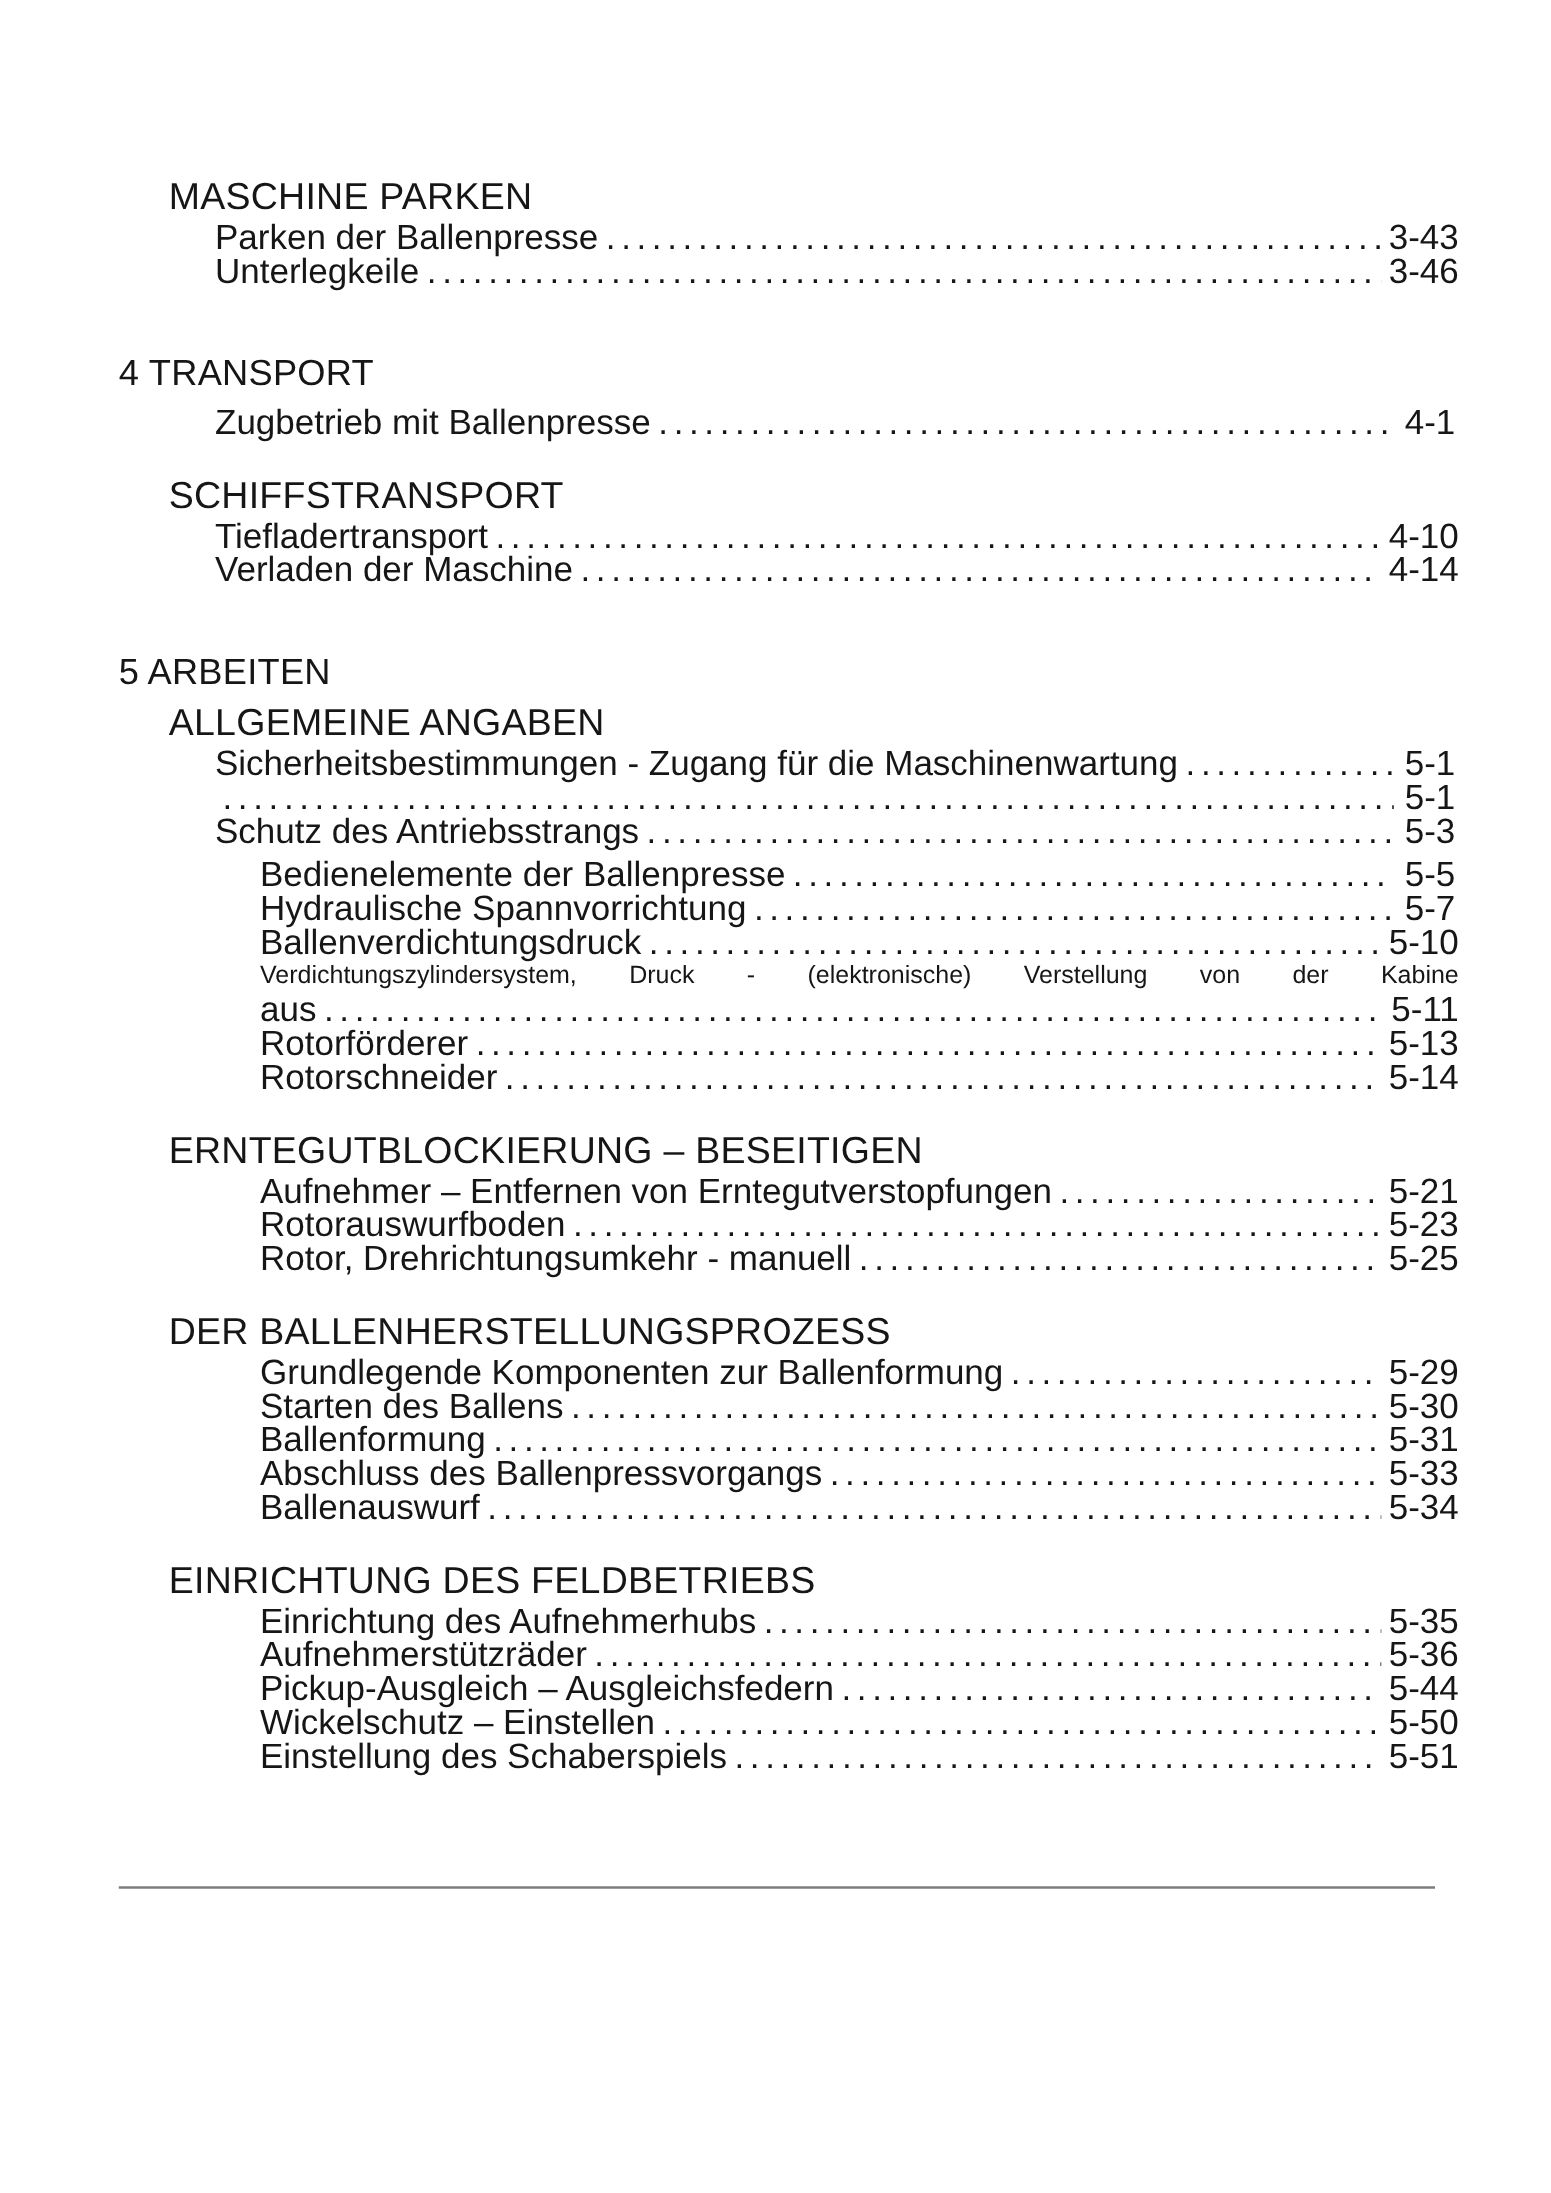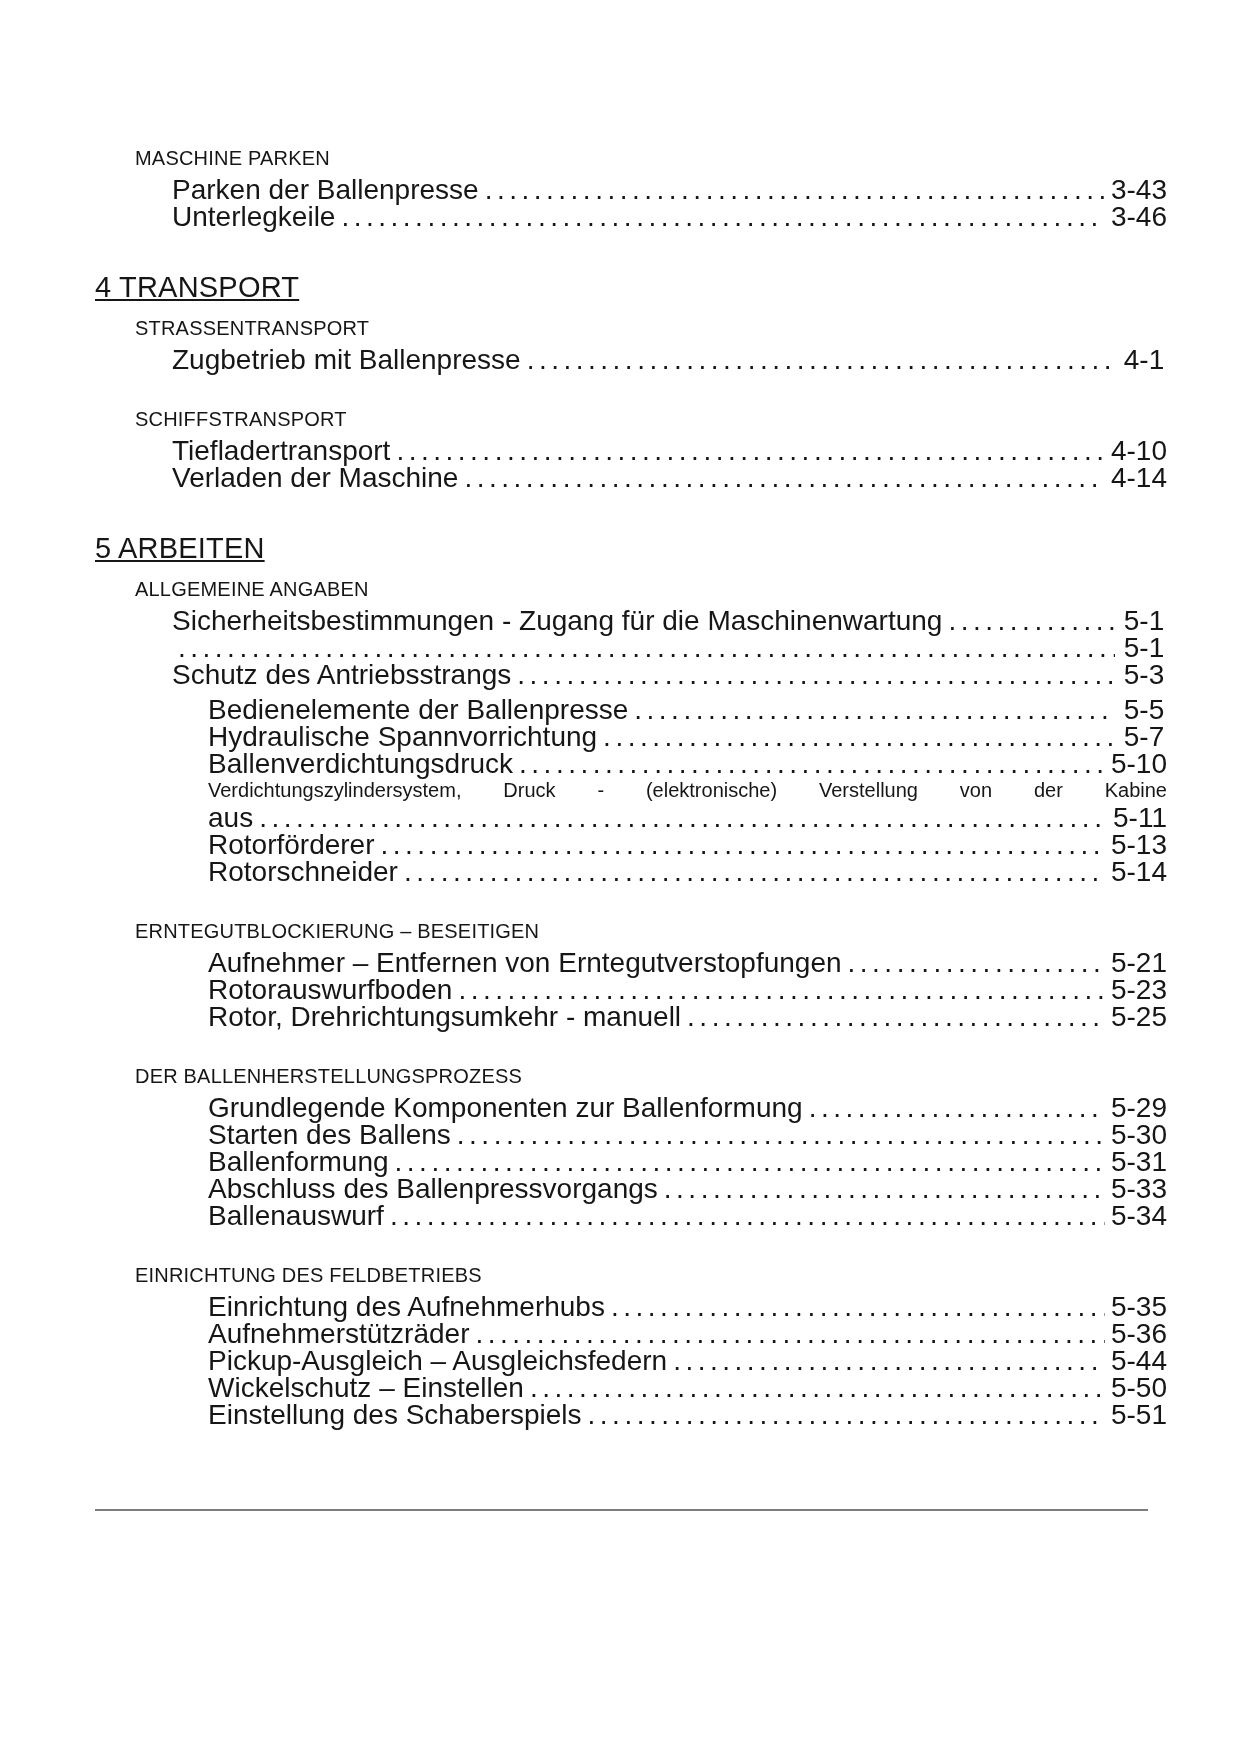--- a/index.html
+++ b/index.html
@@ -13,27 +13,27 @@
   }
   .page { position: relative; width: 1241px; height: 1754px; padding-top: 142px; }
 
   .chapter-title {
     font-size: 29px; line-height: 34px;
     margin-left: 95px;
     letter-spacing: 0.2px;
     white-space: nowrap;
   }
   .section-title {
-    font-size: 20px; line-height: 32px;
+    font-size: 30px; line-height: 32px;
     margin-left: 135px;
     margin-bottom: 2px;
     letter-spacing: 0.2px;
     white-space: nowrap;
   }
-  .gap-chapter { margin-top: 40px; text-decoration: underline; }
+  .gap-chapter { margin-top: 52px; }
   .gap-section { margin-top: 30px; }
   .gap-tight   { margin-top: 8px; }
 
   .entries { margin-right: 74px; }
   .ind-1 .entries { margin-left: 172px; }
   .ind-2 .entries { margin-left: 208px; }
 
   .entry {
     display: flex; align-items: baseline;
     font-size: 28px; line-height: 27px;
@@ -76,21 +76,20 @@
           </div>
           <div class="entry">
             <span class="label">Unterlegkeile</span>
             <span class="leader"></span>
             <span class="pagenum">3-46</span>
           </div>
         </div>
       </div>
       <div class="chapter-title gap-chapter">4 TRANSPORT</div>
       <div class="toc-section ind-1 gap-tight">
-        <div class="section-title">STRASSENTRANSPORT</div>
         <div class="entries">
           <div class="entry">
             <span class="label">Zugbetrieb mit Ballenpresse</span>
             <span class="leader"></span>
             <span class="pagenum">4-1</span>
           </div>
         </div>
       </div>
       <div class="toc-section ind-1 gap-section">
         <div class="section-title">SCHIFFSTRANSPORT</div>

